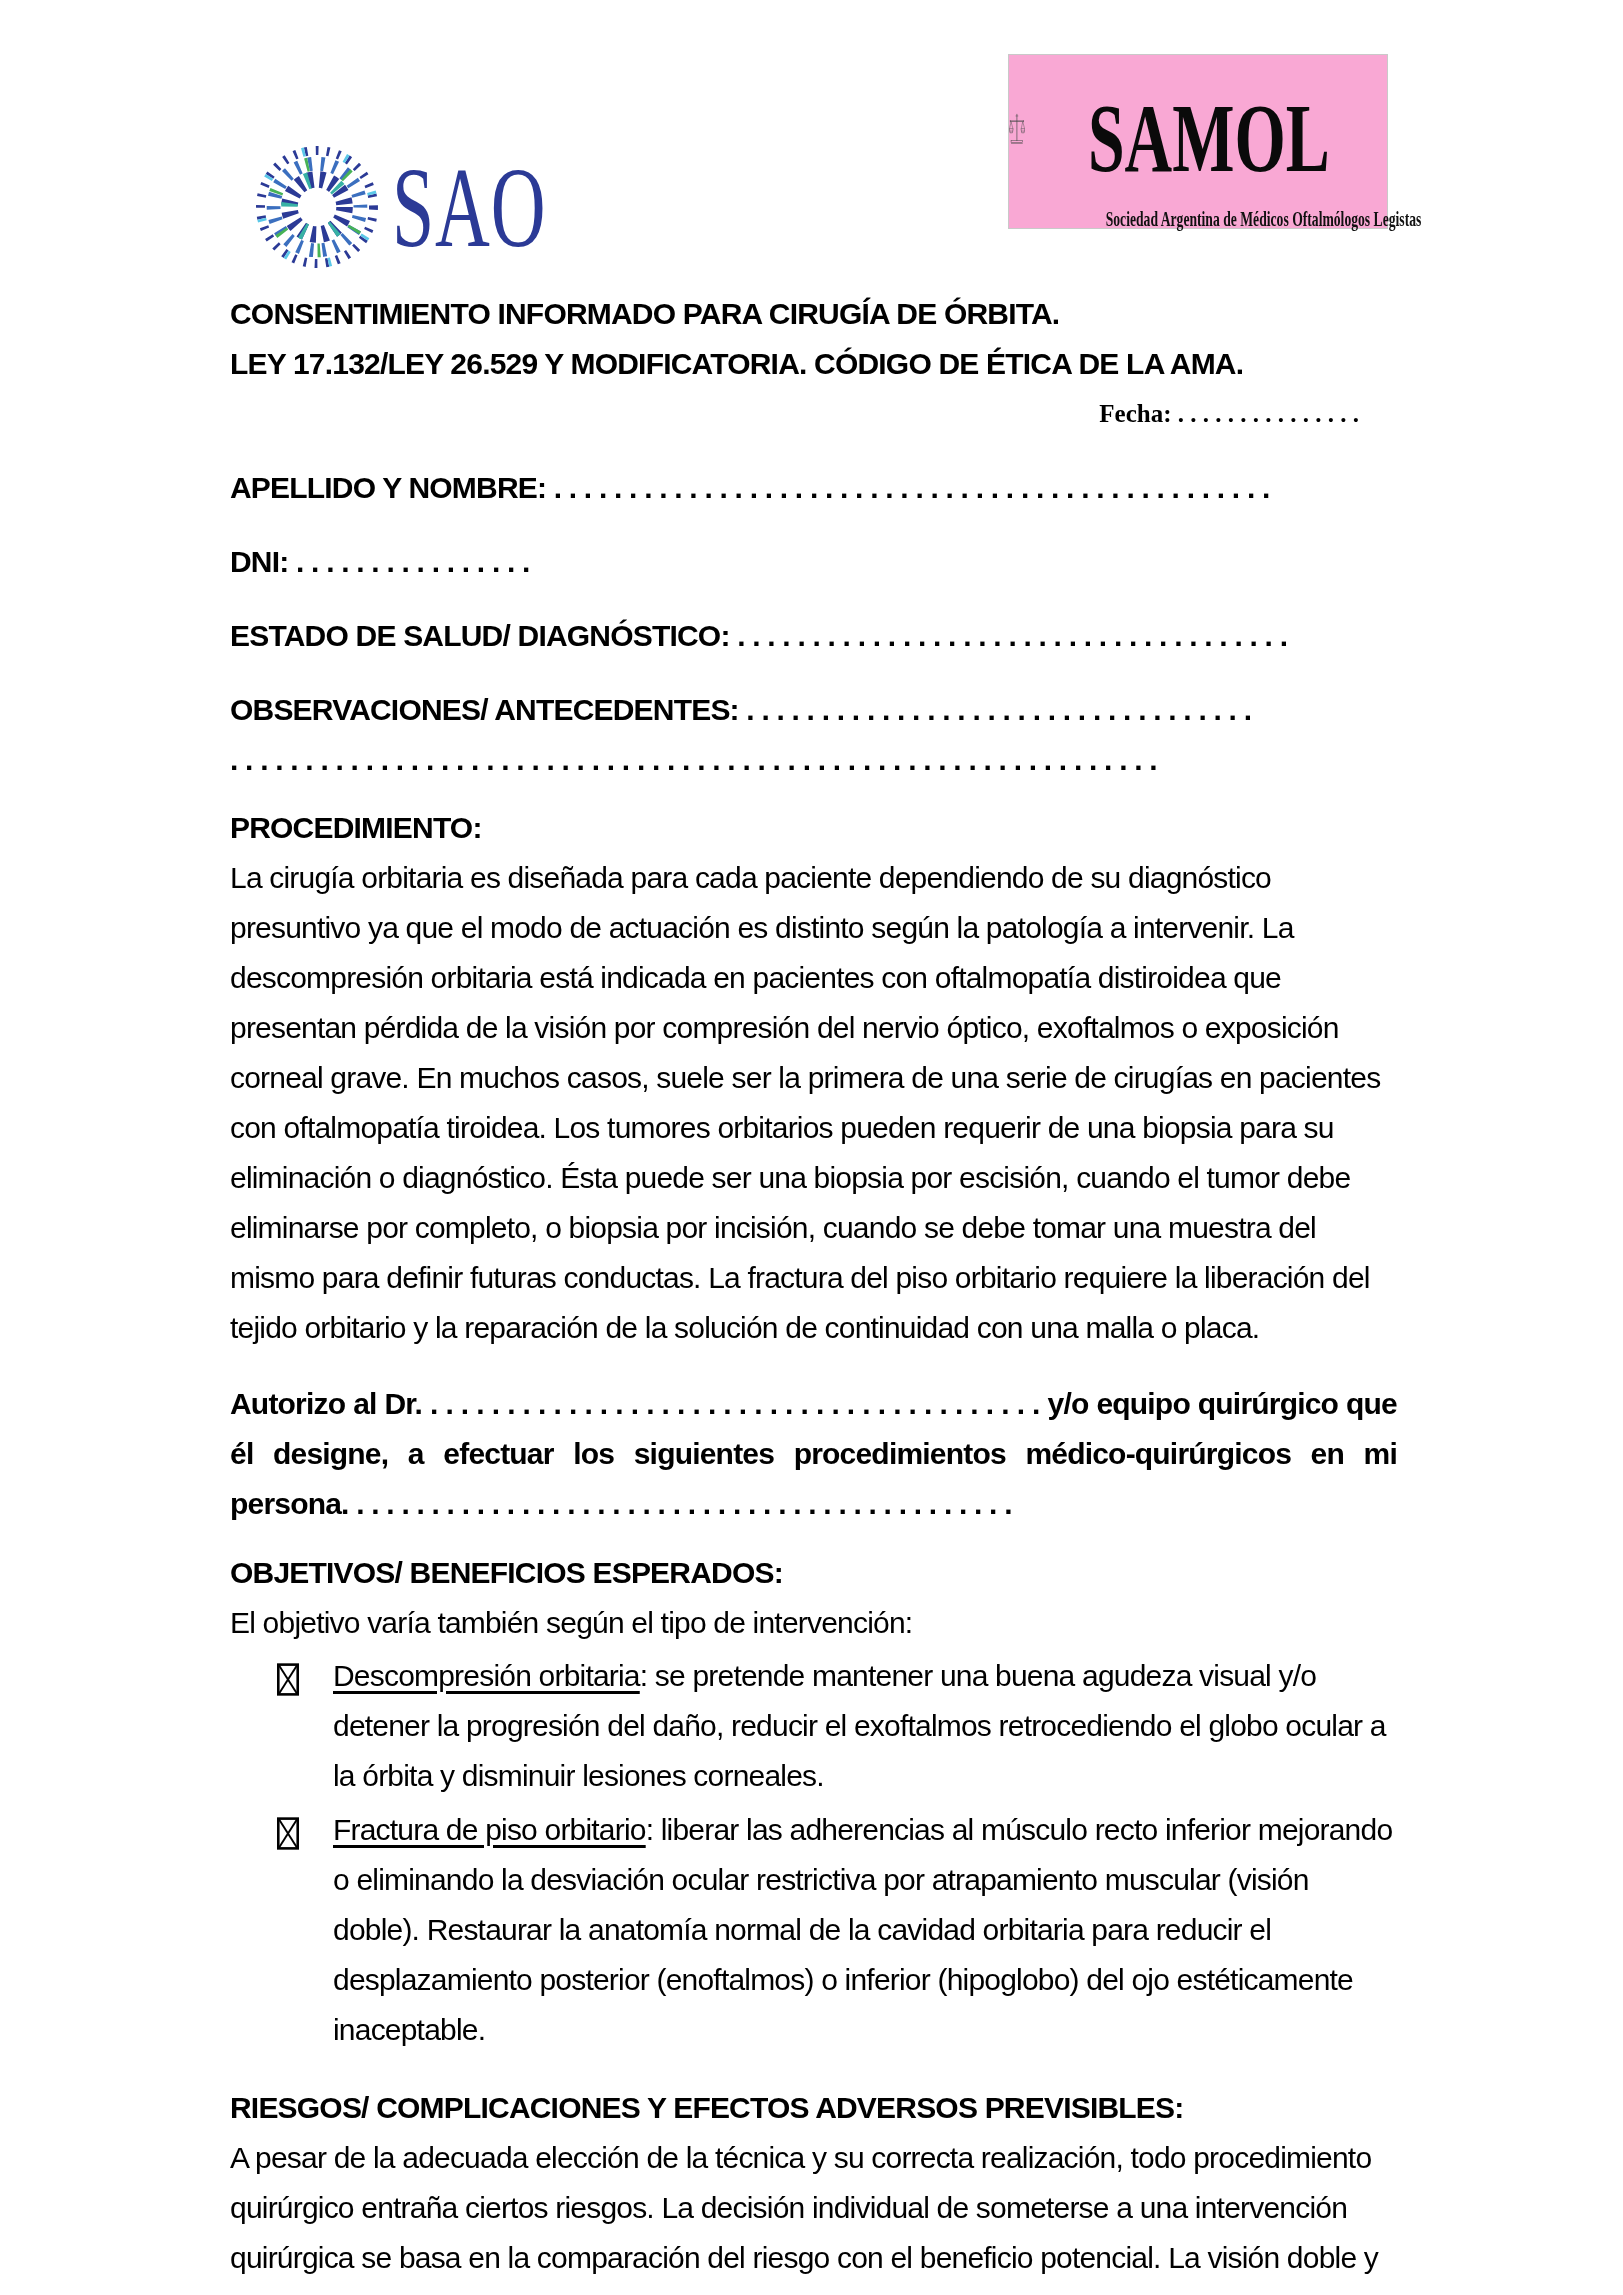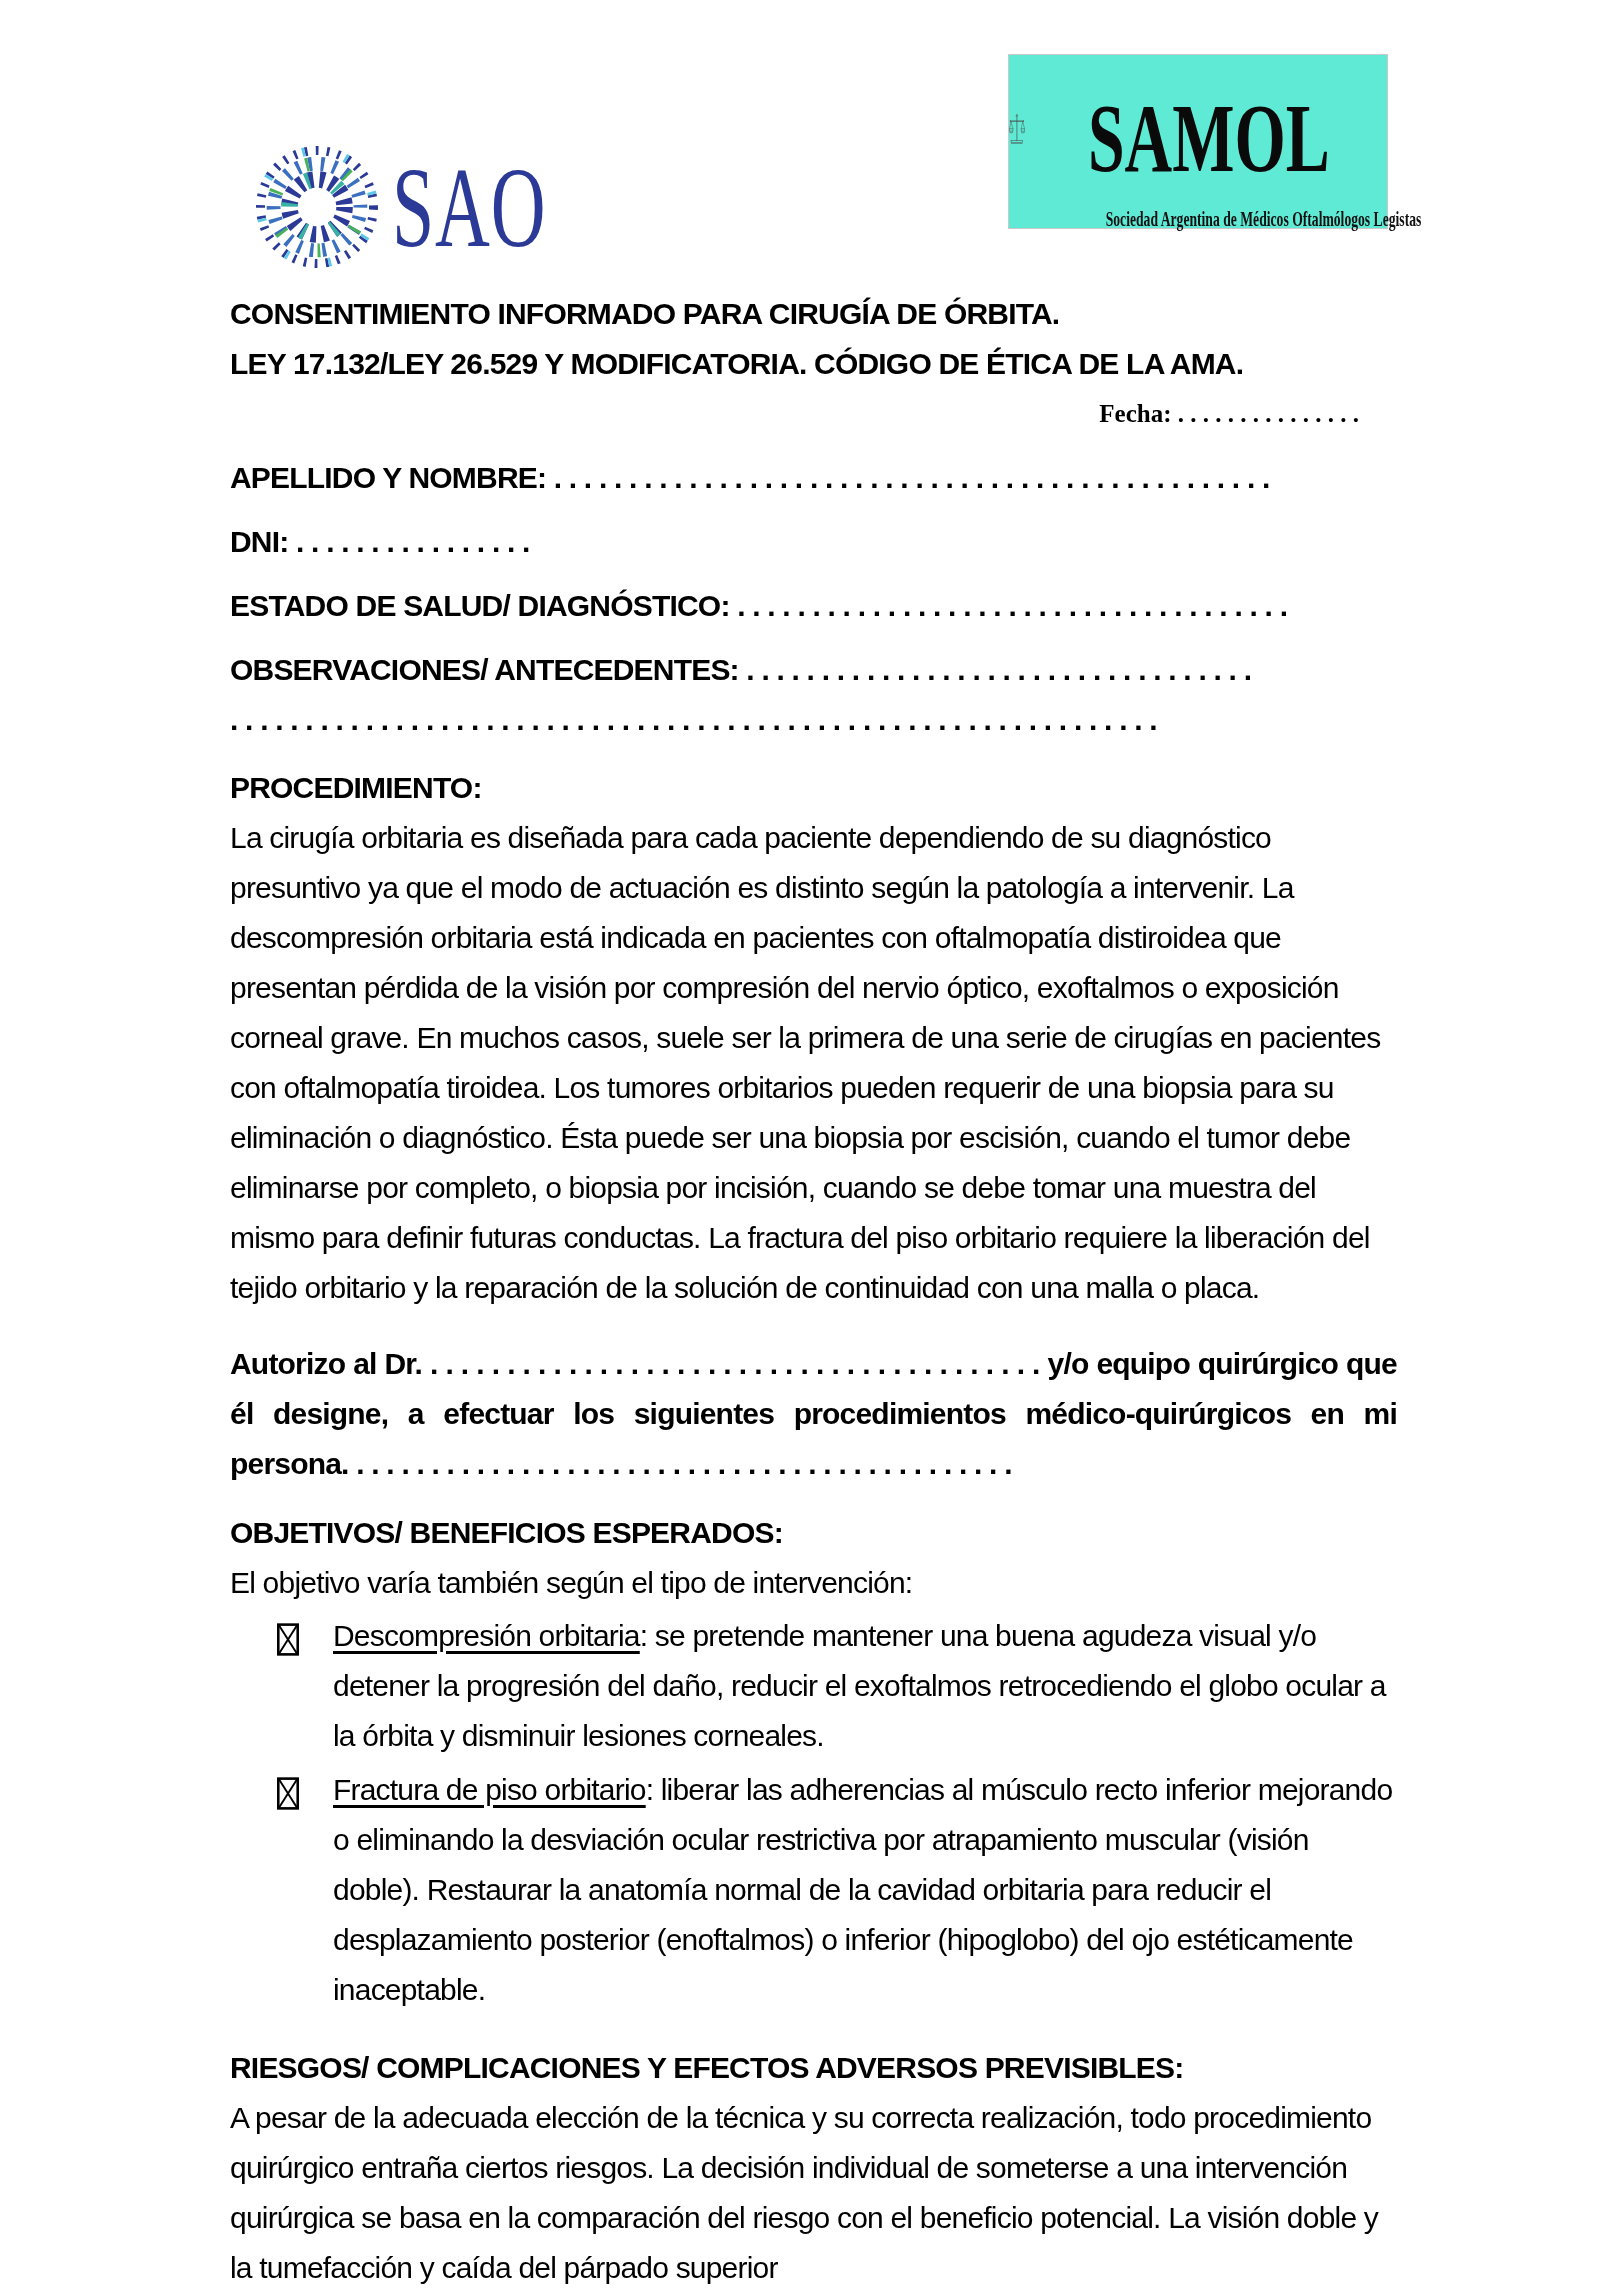--- a/index.html
+++ b/index.html
@@ -12,42 +12,42 @@
   
   .header{position:relative;height:198px;}
   .sao-group{position:absolute;left:25px;top:90px;display:flex;align-items:center;}
   .sao-text{
     font-family:"Liberation Serif","DejaVu Serif",serif;color:#2b3a96;
     font-size:115px;line-height:115px;letter-spacing:1.3px;
     transform:scaleX(0.66);transform-origin:left center;margin-left:13px;display:inline-block;
   }
   .samol-box{
     position:absolute;right:9.2px;top:-1.3px;width:378px;height:173px;
-    border:0.7px solid #c9c9c9;background:#5eead4;text-align:center;
+    border:0.7px solid #c9c9c9;background:#f9a8d4;text-align:center;
   }
   .samol-row{display:flex;align-items:center;justify-content:center;margin-top:11.8px;gap:6.5px;}
   .samol-text{
     font-family:"Liberation Serif","DejaVu Serif",serif;font-weight:700;color:#0a0a0a;
     font-size:97px;line-height:98px;letter-spacing:0;
     transform:scaleX(0.68);transform-origin:center;display:inline-block;margin-top:22px;
   }
   .samol-caption{margin-top:1.3px;white-space:nowrap;}
   .samol-caption span{
     font-family:"Liberation Serif","DejaVu Serif",serif;font-weight:700;color:#111;
     font-size:22px;line-height:25px;letter-spacing:0;
     transform:scaleX(0.62);transform-origin:center;display:inline-block;
   }
   
   .doc-title{margin-top:36px;font-weight:700;}
   .fecha-line{
     font-family:"Liberation Serif","DejaVu Serif",serif;font-weight:700;
     font-size:25px;letter-spacing:0;text-align:right;padding-right:38px;
   }
   
-  .field{font-weight:700;white-space:nowrap;overflow:hidden;margin-top:14px;}
+  .field{font-weight:700;white-space:nowrap;overflow:hidden;margin-top:24px;}
   .dots-line{font-weight:700;white-space:nowrap;overflow:hidden;}
   
   .section-heading{font-weight:700;margin-top:18.3px;}
   .para{text-align:left;}
   .autorizo{font-weight:700;text-align:justify;margin-top:26px;}
   .intro{margin-top:0;}
   ul.obj-list{list-style:none;margin:3.9px 0 0 0;padding:0;}
   ul.obj-list li{position:relative;padding-left:103px;margin-bottom:3.9px;}
   .bullet-box{position:absolute;left:47px;top:9.2px;width:22px;height:33px;}
   .term{text-decoration:underline;text-decoration-thickness:2.6px;text-underline-offset:4.6px;}

